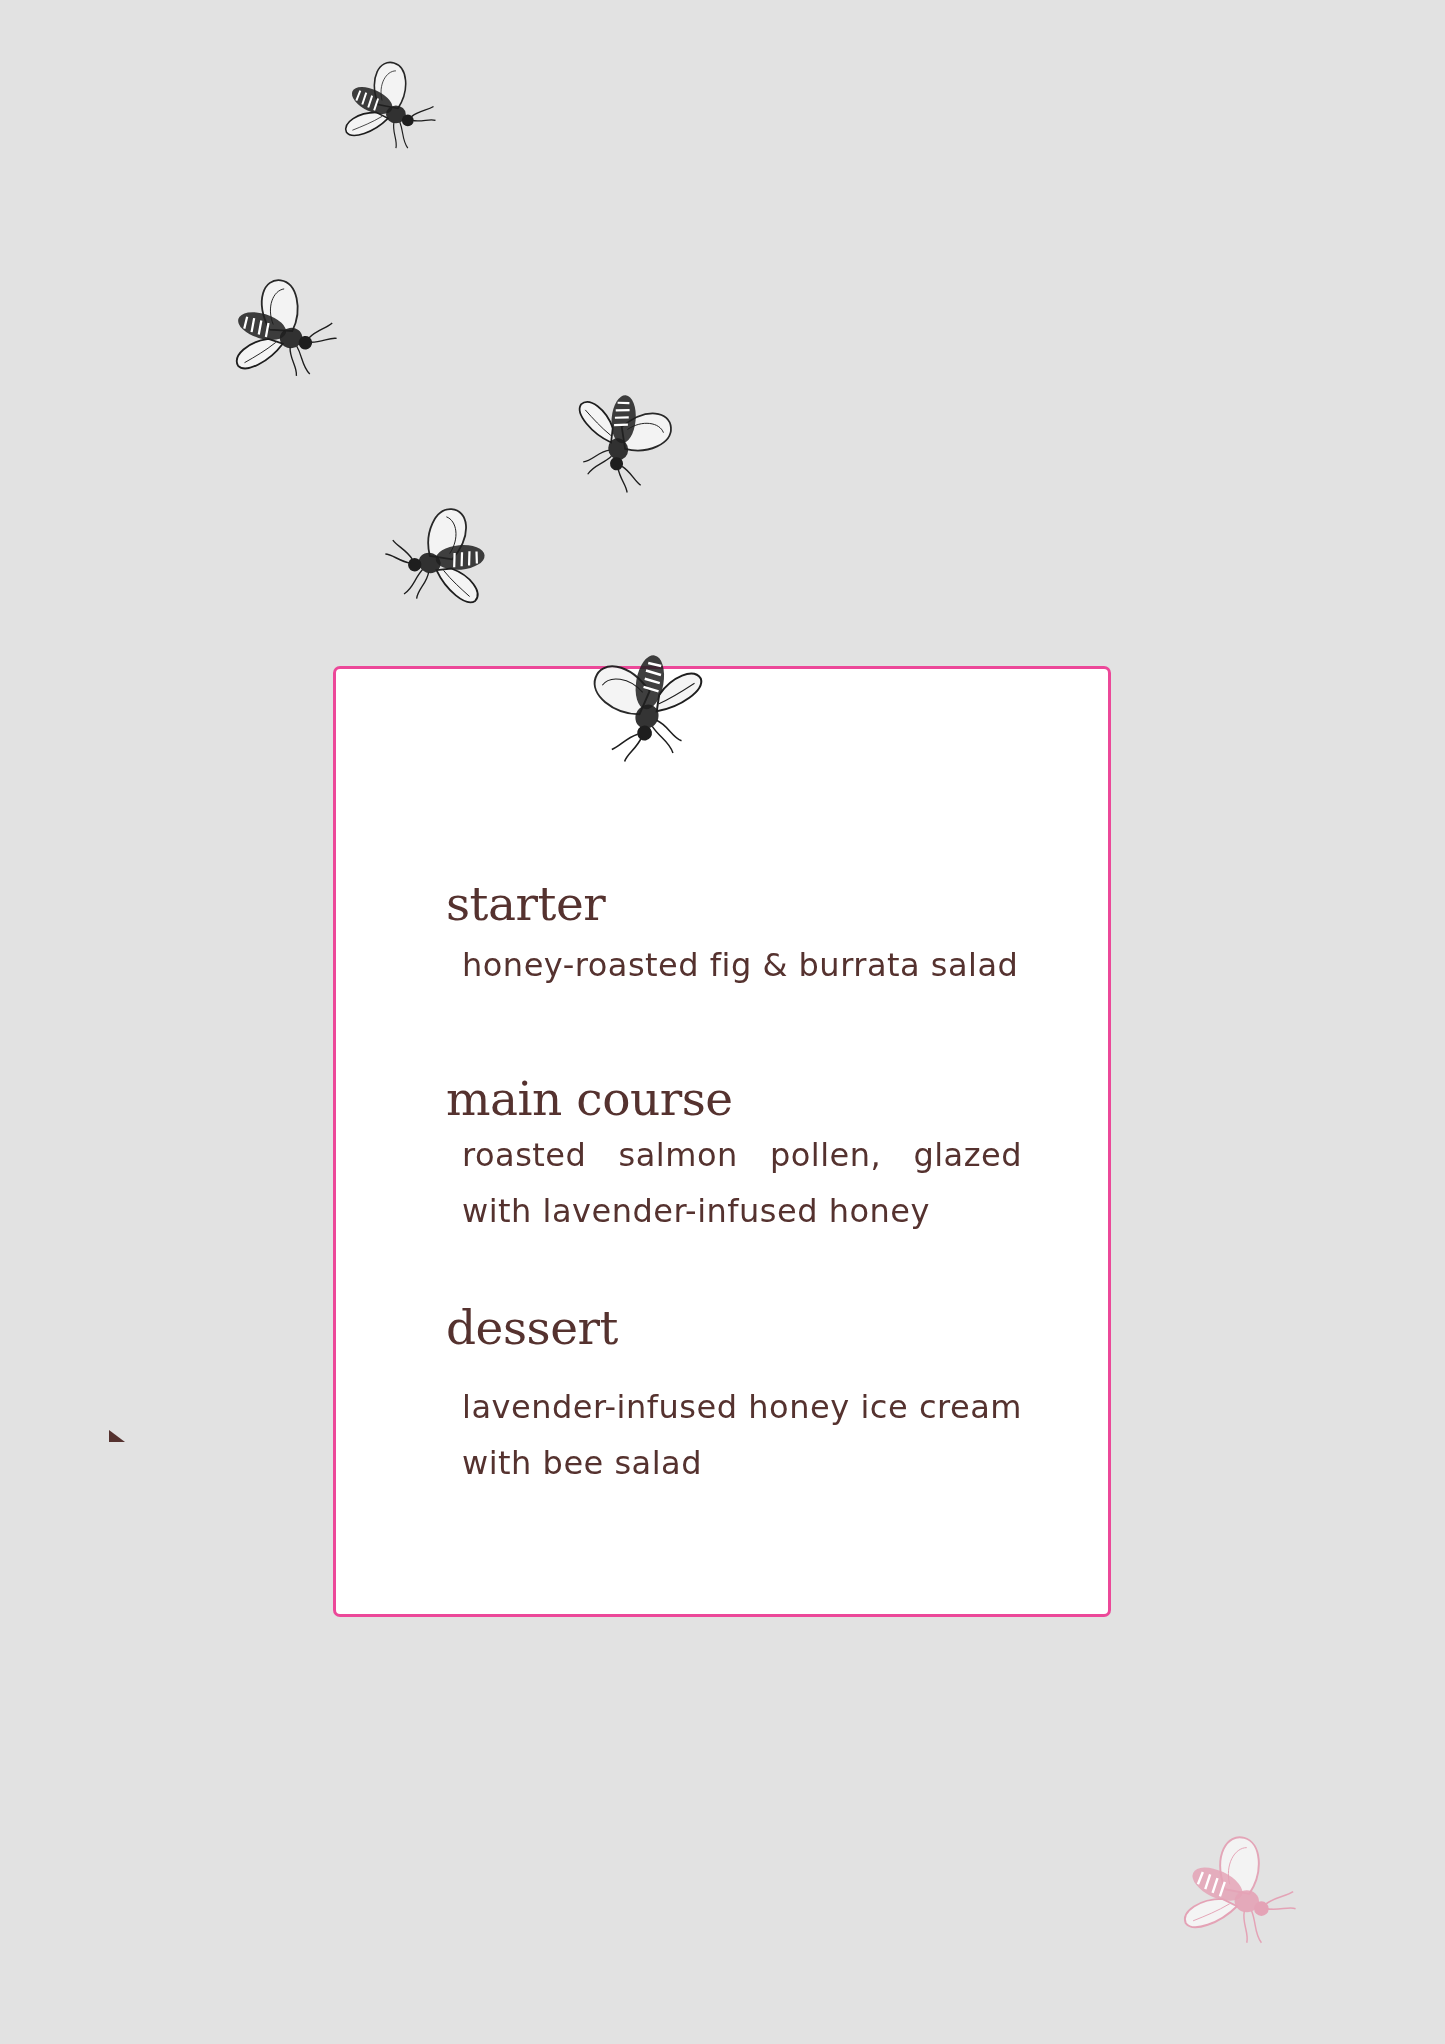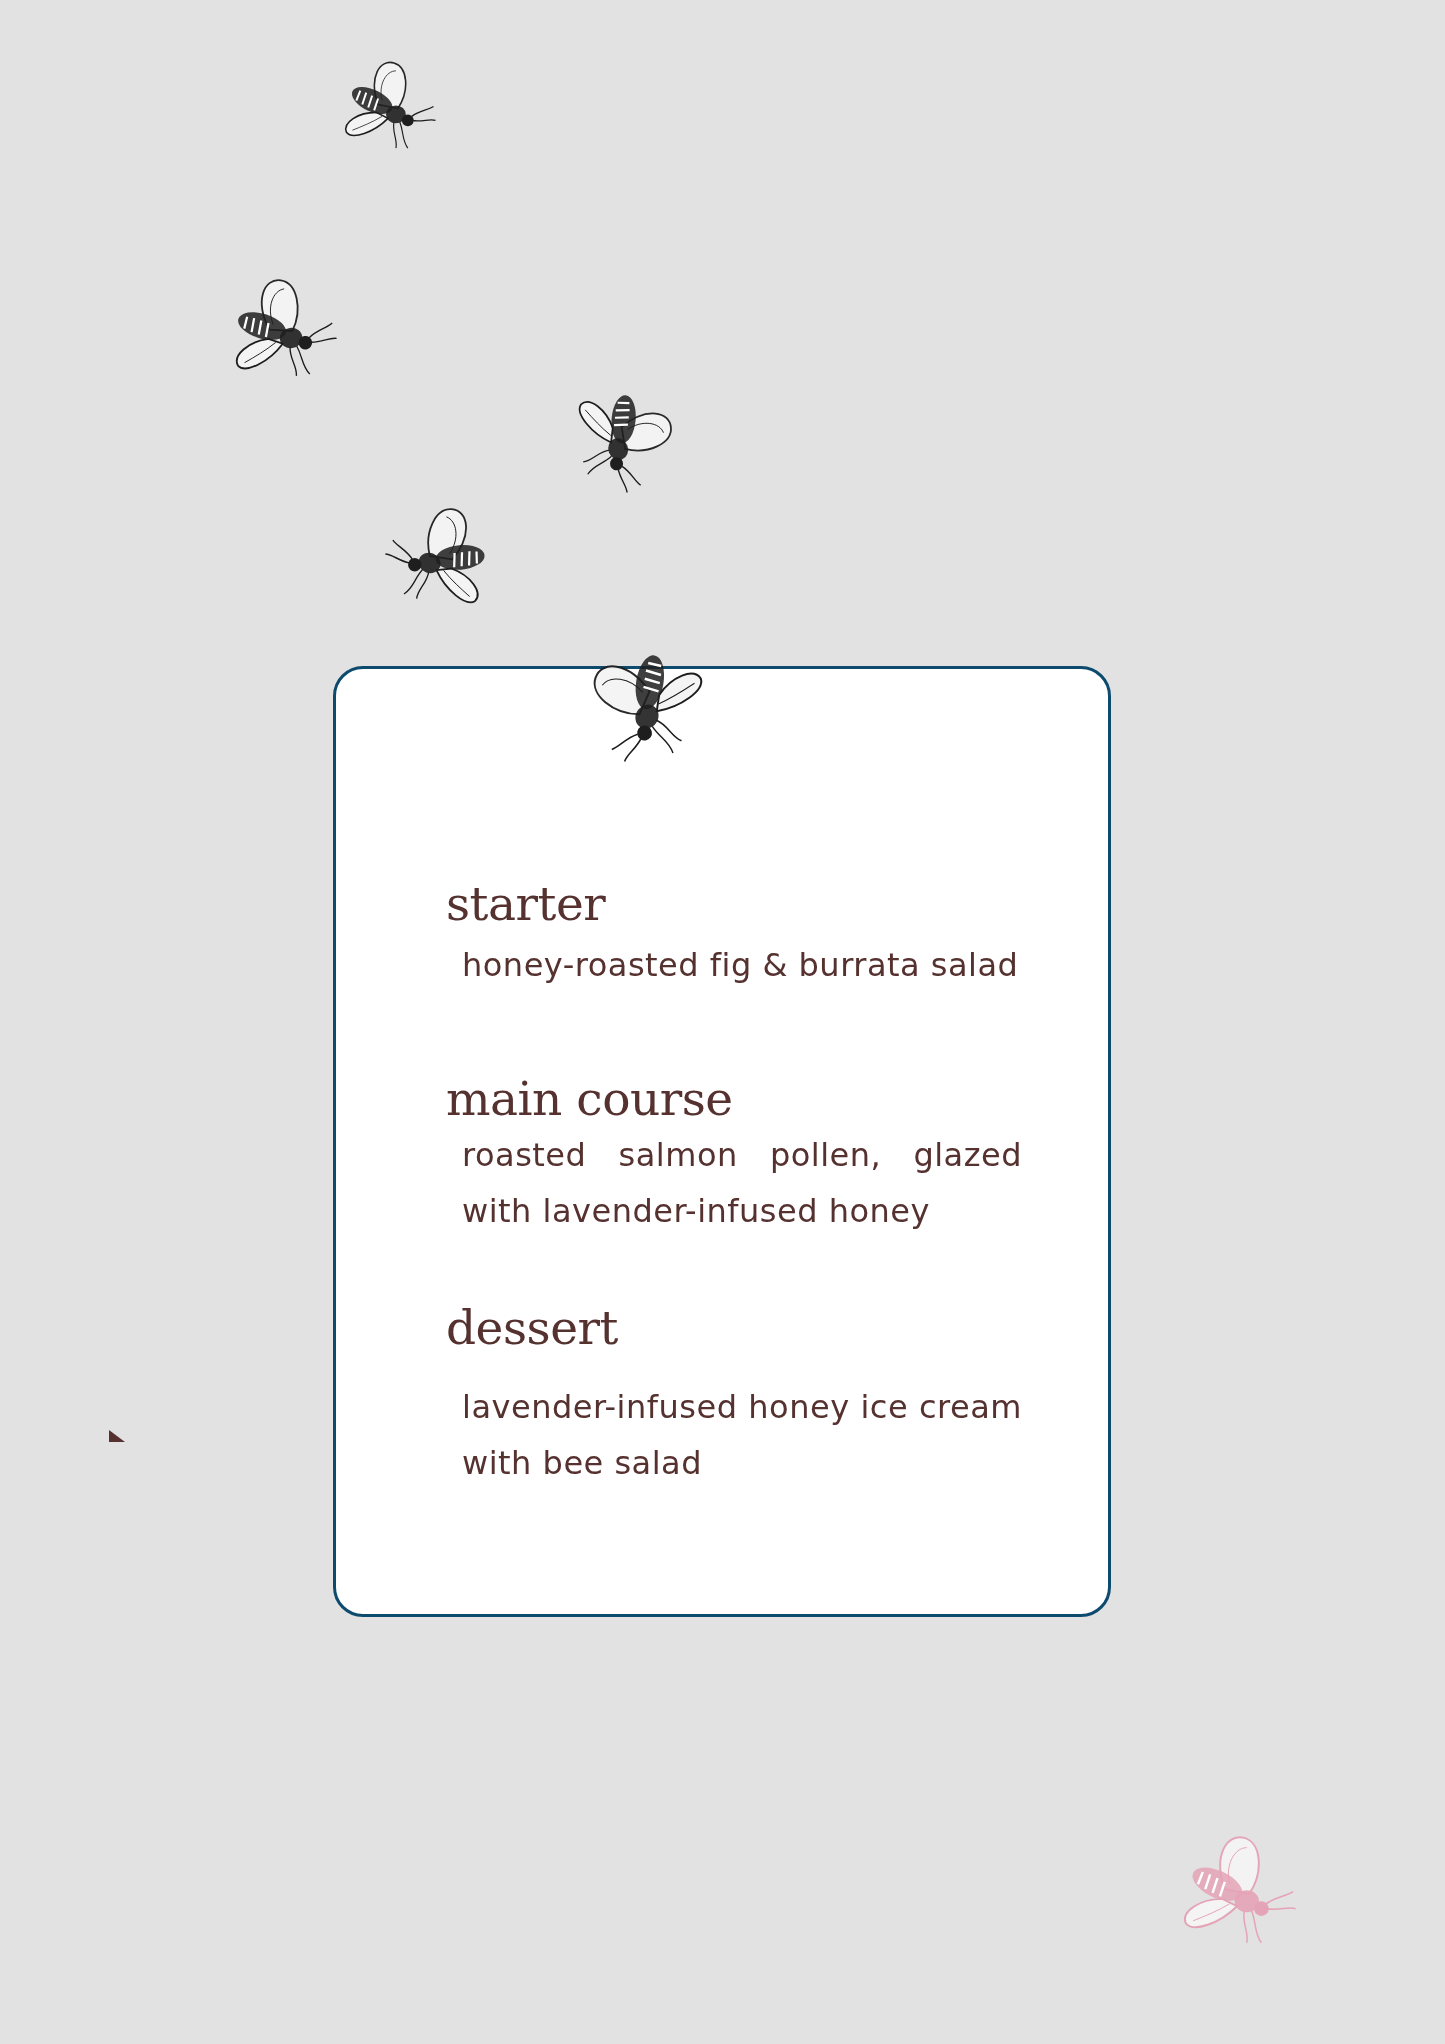--- a/index.html
+++ b/index.html
@@ -1,18 +1,18 @@
 <!DOCTYPE html>
 <html><head>
 <meta charset="utf-8">
 <style>
   html, body { margin:0; padding:0; }
   body { width:1445px; height:2044px; background:#e2e2e2; position:relative; overflow:hidden; }
   .bee { position:absolute; }
-  .card { position:absolute; left:333px; top:666px; width:772px; height:945px; background:#ffffff; border:3px solid #0c4a6e; border-radius:30px; box-sizing:content-box; }
+  .card { position:absolute; left:333px; top:666px; width:772px; height:945px; background:#ffffff; border:3px solid #ec4899; border-radius:7px; box-sizing:content-box; }
   .content { position:absolute; left:110px; top:0; width:560px; color:#55322f; }
   .heading { position:absolute; left:0; font-family:"DejaVu Serif", "Liberation Serif", serif; font-size:47px; line-height:1; white-space:nowrap; letter-spacing:-0.5px; }
   .desc { position:absolute; left:16px; width:560px; font-family:"DejaVu Sans", "Liberation Sans", sans-serif; font-size:32px; line-height:56px; text-align:justify; text-align-last:left; letter-spacing:0.5px; }
   .triangle { position:absolute; left:109px; top:1430px; width:0; height:0; border-left:16px solid #55322f; border-top:12px solid transparent; }
 </style>
 </head>
 <body>
 
 <svg width="0" height="0" style="position:absolute">
   <defs>

